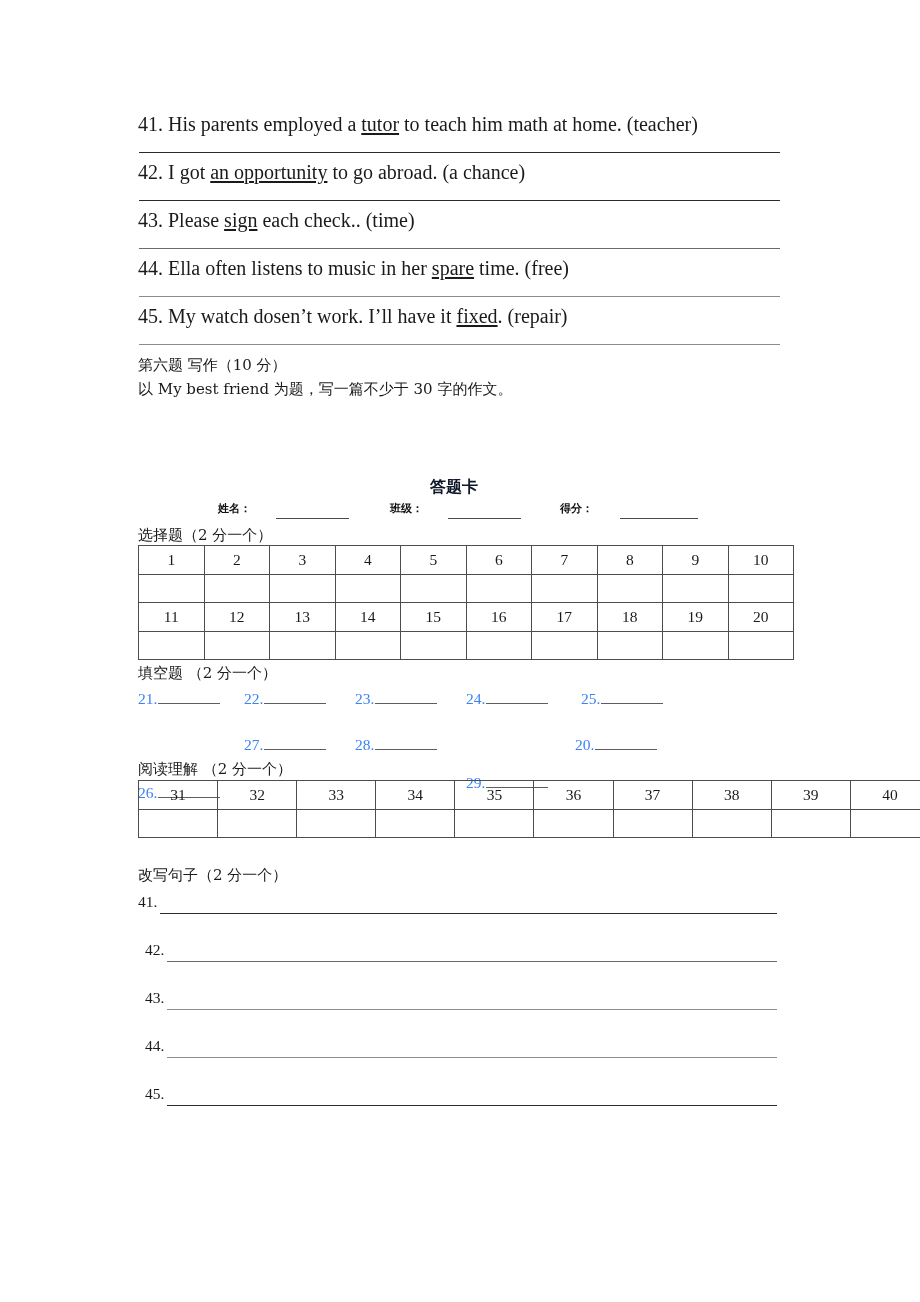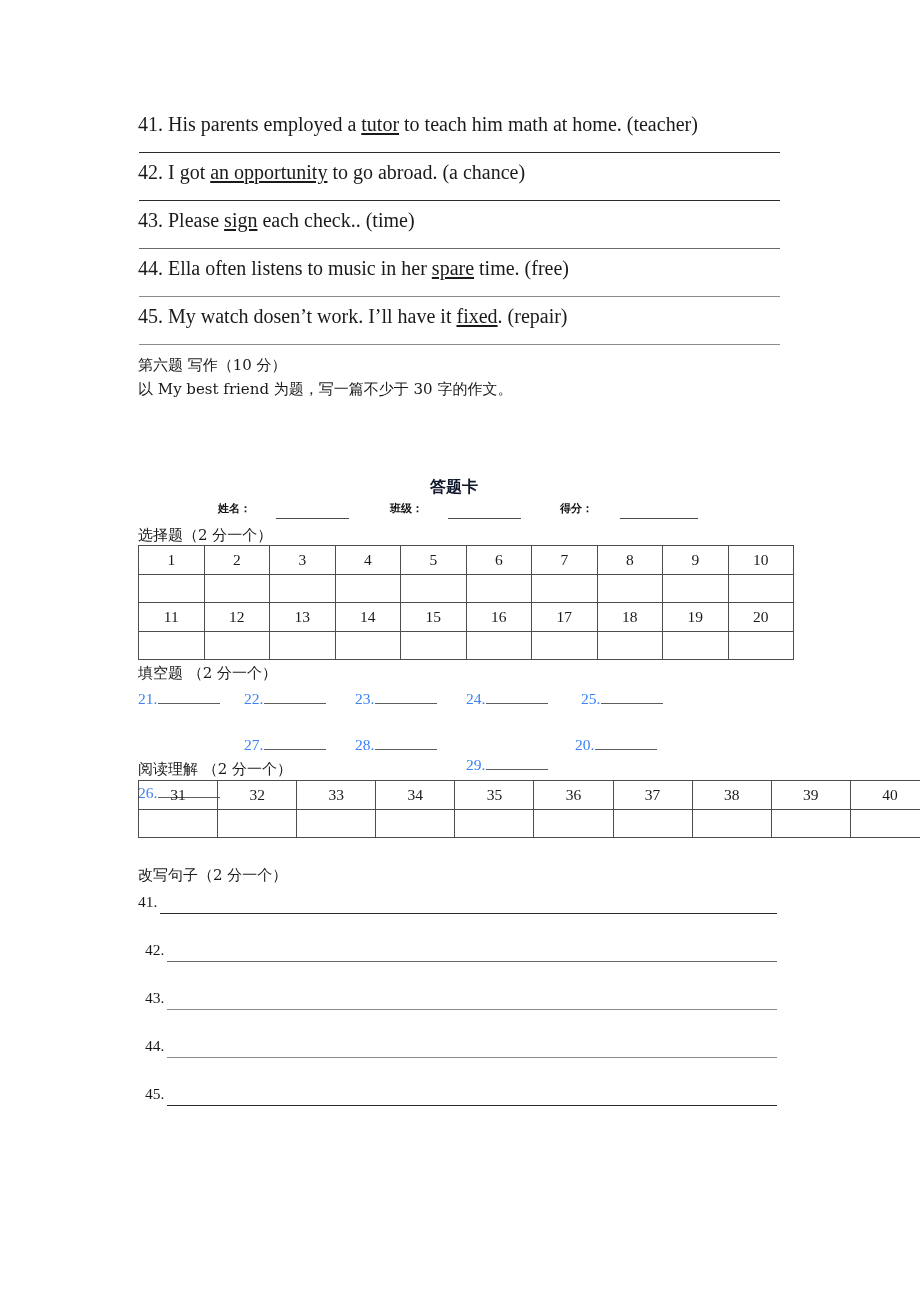--- a/index.html
+++ b/index.html
@@ -211,21 +211,21 @@
 
   <div class="fib" style="left:138px; top:689px;"><span class="num">21.</span><span class="slot"></span></div>
   <div class="fib" style="left:244px; top:689px;"><span class="num">22.</span><span class="slot"></span></div>
   <div class="fib" style="left:355px; top:689px;"><span class="num">23.</span><span class="slot"></span></div>
   <div class="fib" style="left:466px; top:689px;"><span class="num">24.</span><span class="slot"></span></div>
   <div class="fib" style="left:575px; top:689px;margin-left:6px;"><span class="num">25.</span><span class="slot"></span></div>
 
   <div class="fib" style="left:138px; top:735px;margin-top:48px;"><span class="num">26.</span><span class="slot"></span></div>
   <div class="fib" style="left:244px; top:735px;"><span class="num">27.</span><span class="slot"></span></div>
   <div class="fib" style="left:355px; top:735px;"><span class="num">28.</span><span class="slot"></span></div>
-  <div class="fib" style="left:466px; top:755px;"><span class="num">29.</span><span class="slot"></span></div>
+  <div class="fib" style="left:466px; top:773px;"><span class="num">29.</span><span class="slot"></span></div>
   <div class="fib" style="left:575px; top:735px;"><span class="num">20.</span><span class="slot"></span></div>
 
   <div class="txt cn-serif" style="left:138px; top:759px;">阅读理解 （2 分一个）</div>
 
   <table class="grid" style="left:138px; top:780px; width:792px;">
     <tbody>
         <tr class="num">
       <td>31</td>
       <td>32</td>
       <td>33</td>

